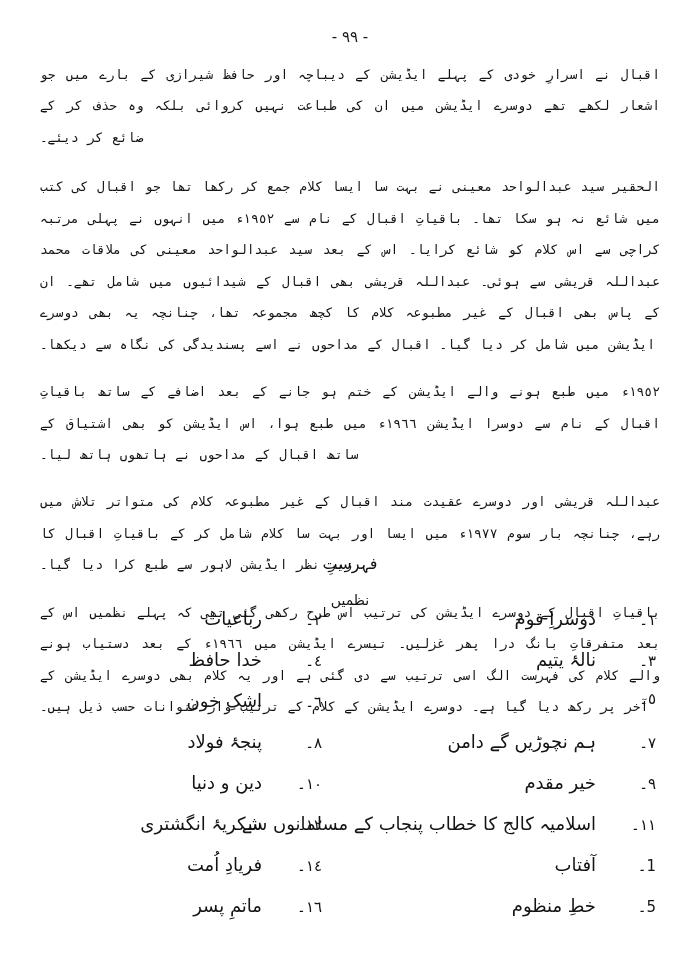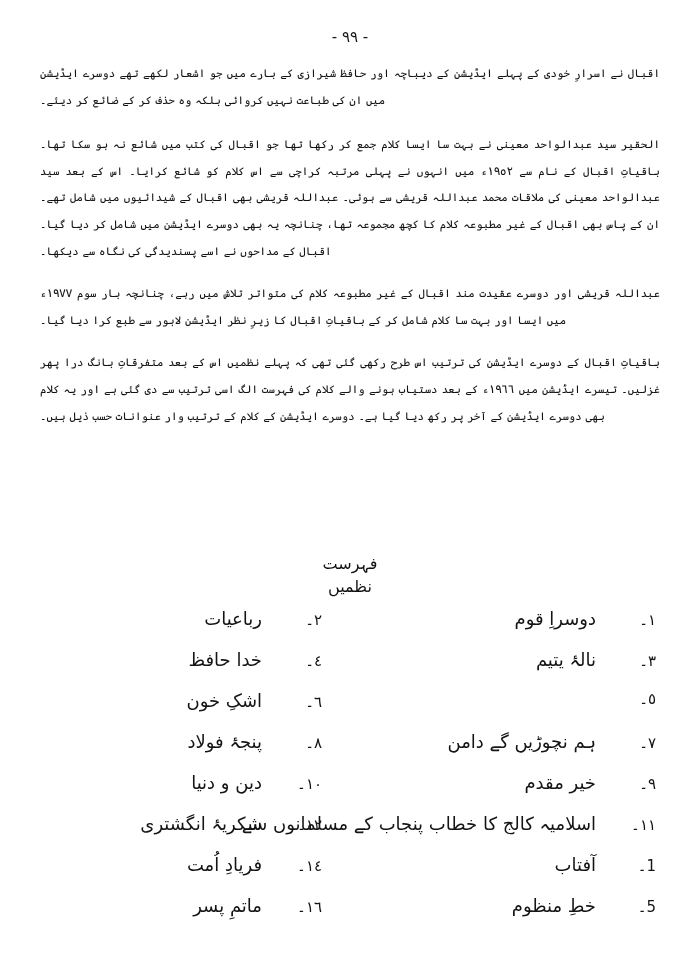--- a/index.html
+++ b/index.html
@@ -45,25 +45,25 @@
     left: 40px;
     direction: rtl;
     text-align: justify;
     text-align-last: left;
   }
 
   .para {
     direction: rtl;
     text-align: justify;
     text-align-last: left;
-    font-size: 11px;
+    font-size: 13px;
     line-height: 2.42;
     color: #141414;
     margin: 0 0 16px 0;
-    font-family: Liberation Serif, serif;
+    font-family: Liberation Mono, monospace;
     word-spacing: 1px;
     unicode-bidi: plaintext;
   }
   .para.p1 { margin-bottom: 18px; }
   .para.p2 { margin-bottom: 16px; }
   .para.p3 { margin-bottom: 16px; }
   .para.p4 { margin-bottom: 16px; }
   .para.p5 { margin-bottom: 8px; }
 
   
@@ -76,21 +76,22 @@
     direction: rtl;
   }
   .index-heading .line {
     display: block;
     font-size: 16px;
     line-height: 1.45;
     color: #111111;
     font-family: "DejaVu Sans", sans-serif;
   }
   .index-heading .line.sub {
-    font-size: 16px;
+    font-size: 14px;
+    margin-top: 15px;
   }
 
   
   .index-table {
     position: absolute;
     top: 608px;
     right: 40px;
     left: 40px;
     direction: rtl;
   }
@@ -146,20 +147,21 @@
 </head>
 <body>
 
 <div class="page">
 
   <div class="page-number">- ٩٩ -</div>
 
   <div class="text-column">
     <p class="para p1">اقبال نے اسرارِ خودی کے پہلے ایڈیشن کے دیباچہ اور حافظ شیرازی کے بارے میں جو اشعار لکھے تھے دوسرے ایڈیشن میں ان کی طباعت نہیں کروائی بلکہ وہ حذف کر کے ضائع کر دیئے۔</p>
     <p class="para p2">الحقیر سید عبدالواحد معینی نے بہت سا ایسا کلام جمع کر رکھا تھا جو اقبال کی کتب میں شائع نہ ہو سکا تھا۔ باقیاتِ اقبال کے نام سے ١٩٥٢ء میں انہوں نے پہلی مرتبہ کراچی سے اس کلام کو شائع کرایا۔ اس کے بعد سید عبدالواحد معینی کی ملاقات محمد عبداللہ قریشی سے ہوئی۔ عبداللہ قریشی بھی اقبال کے شیدائیوں میں شامل تھے۔ ان کے پاس بھی اقبال کے غیر مطبوعہ کلام کا کچھ مجموعہ تھا، چنانچہ یہ بھی دوسرے ایڈیشن میں شامل کر دیا گیا۔ اقبال کے مداحوں نے اسے پسندیدگی کی نگاہ سے دیکھا۔</p>
+    <p class="para p3">١٩٥٢ء میں طبع ہونے والے ایڈیشن کے ختم ہو جانے کے بعد اضافے کے ساتھ باقیاتِ اقبال کے نام سے دوسرا ایڈیشن ١٩٦٦ء میں طبع ہوا، اس ایڈیشن کو بھی اشتیاق کے ساتھ اقبال کے مداحوں نے ہاتھوں ہاتھ لیا۔</p>
     <p class="para p4">عبداللہ قریشی اور دوسرے عقیدت مند اقبال کے غیر مطبوعہ کلام کی متواتر تلاش میں رہے، چنانچہ بار سوم ١٩٧٧ء میں ایسا اور بہت سا کلام شامل کر کے باقیاتِ اقبال کا زیرِ نظر ایڈیشن لاہور سے طبع کرا دیا گیا۔</p>
     <p class="para p5">باقیاتِ اقبال کے دوسرے ایڈیشن کی ترتیب اس طرح رکھی گئی تھی کہ پہلے نظمیں اس کے بعد متفرقاتِ بانگ درا پھر غزلیں۔ تیسرے ایڈیشن میں ١٩٦٦ء کے بعد دستیاب ہونے والے کلام کی فہرست الگ اسی ترتیب سے دی گئی ہے اور یہ کلام بھی دوسرے ایڈیشن کے آخر پر رکھ دیا گیا ہے۔ دوسرے ایڈیشن کے کلام کے ترتیب وار عنوانات حسب ذیل ہیں۔</p>
   </div>
 
   <div class="index-heading">
     <span class="line">فہرست</span>
     <span class="line sub">نظمیں</span>
   </div>
 
   <div class="index-table">

